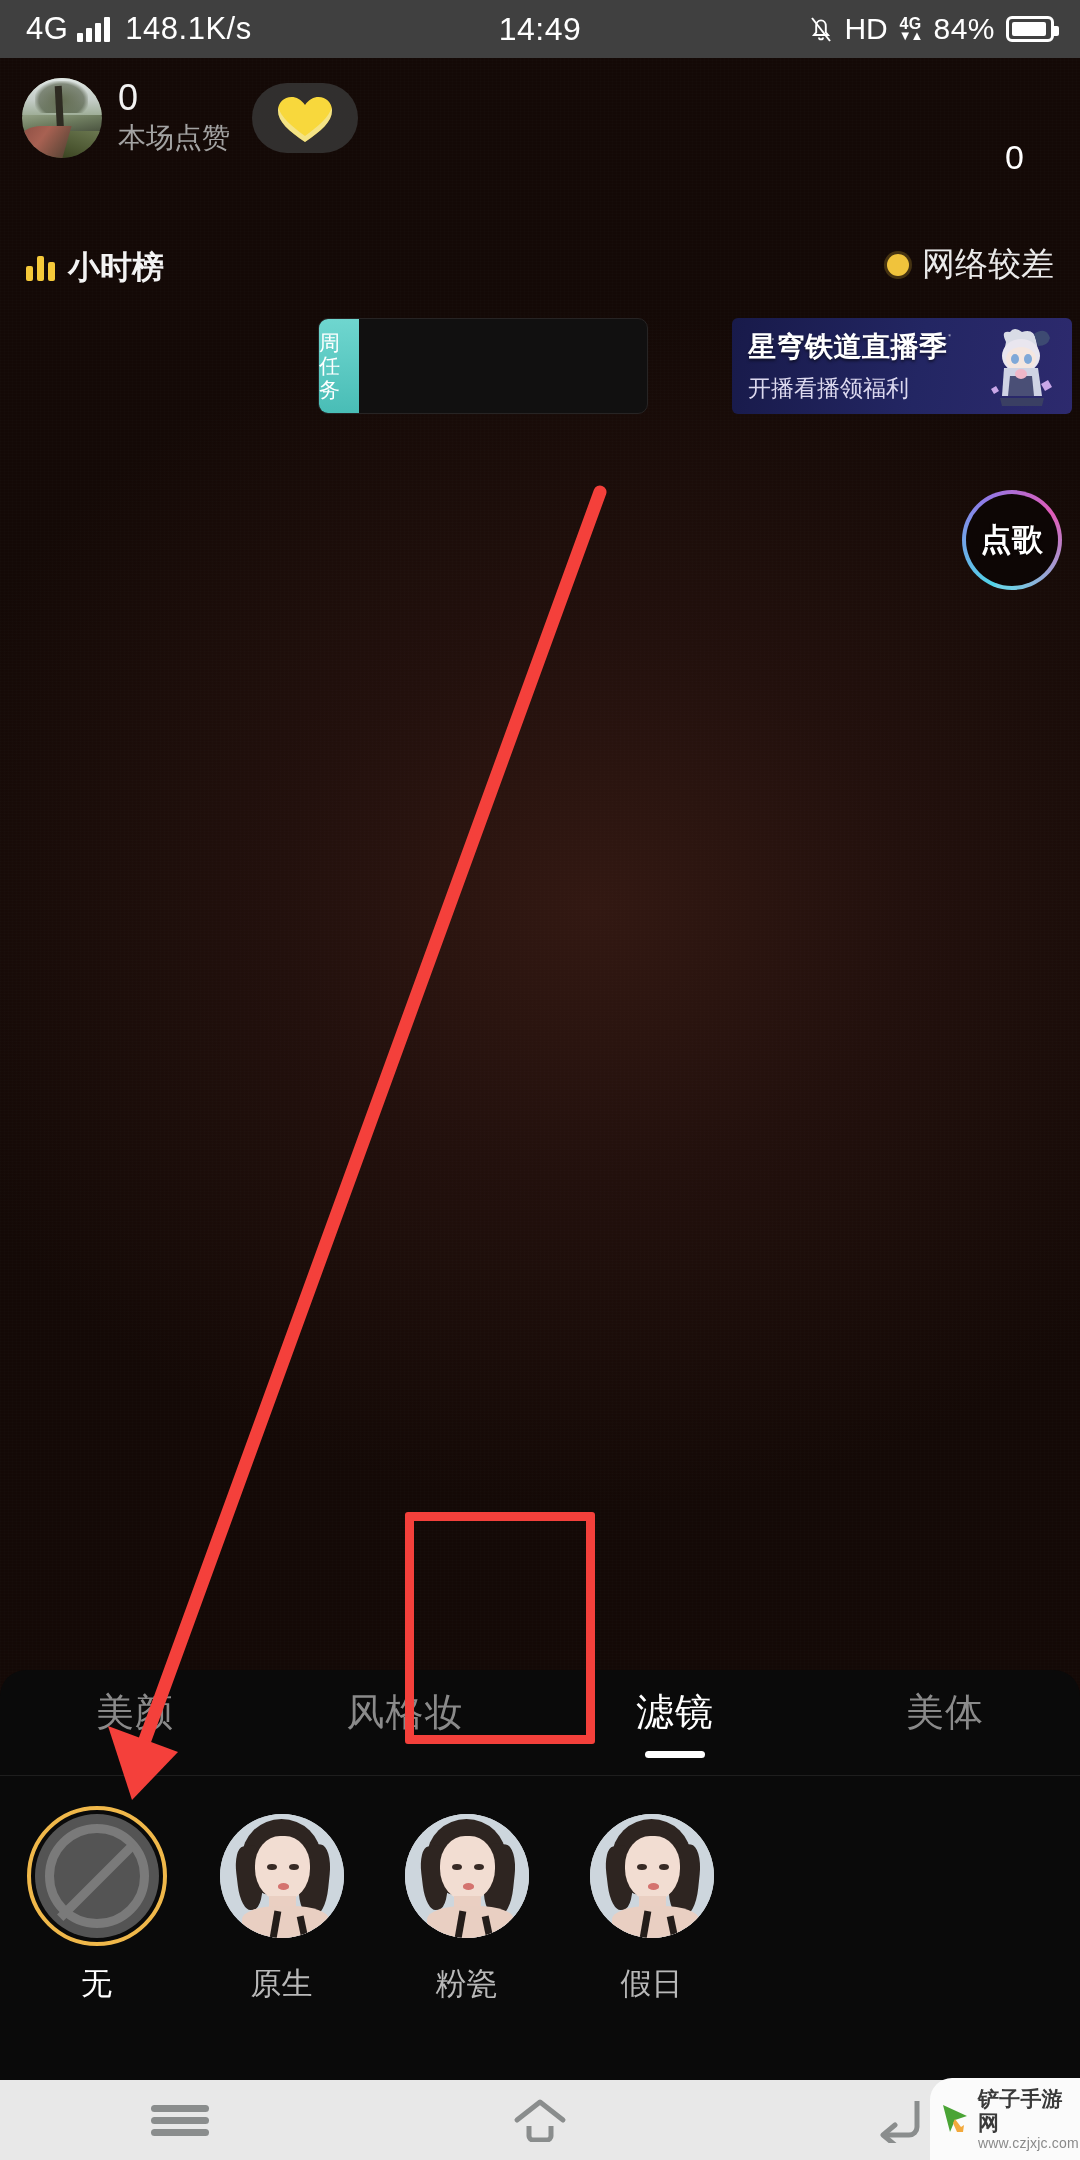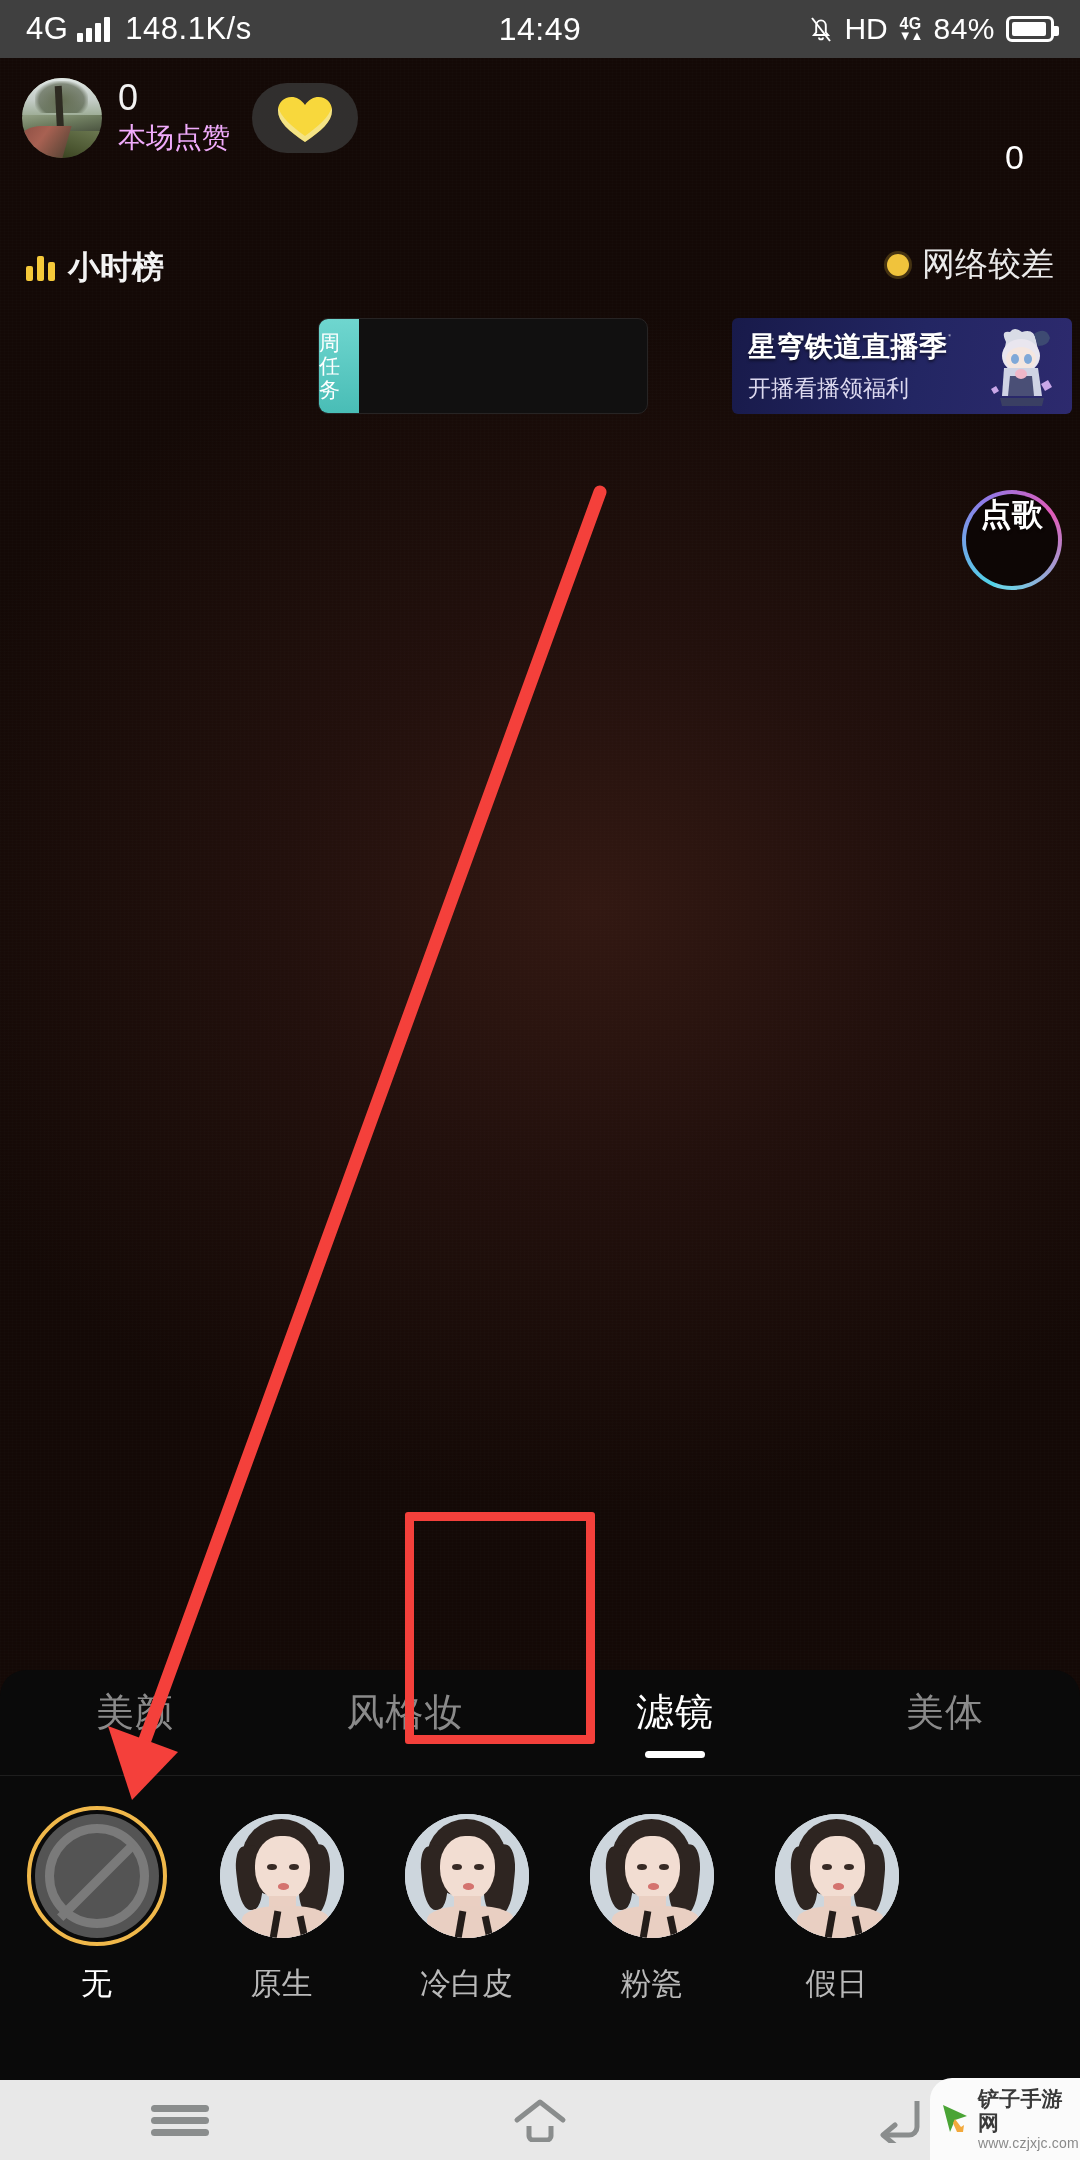--- a/index.html
+++ b/index.html
@@ -65,21 +65,21 @@
     background:#2e2b22; transform:rotate(-3deg); }
   .avatar .canopy{ position:absolute; left:16%; top:4%; width:66%; height:40%;
     background:radial-gradient(ellipse at 50% 60%, rgba(90,100,70,.9) 0%, rgba(60,70,45,.55) 60%, transparent 75%); }
   .avatar .path{ position:absolute; left:-6%; bottom:0; width:62%; height:40%;
     background:linear-gradient(115deg, #8d4f44 0%, #a86152 45%, #5d4637 100%);
     transform:skewX(-16deg); border-radius:40% 0 0 0; }
   .avatar .grass{ position:absolute; right:-4%; bottom:0; width:62%; height:34%;
     background:linear-gradient(200deg,#6d7a52,#39421f); }
   .host-text{ display:flex; flex-direction:column; justify-content:center; }
   .host-count{ color:#f2f2f2; font-size:36px; line-height:1.05; font-weight:300; }
-  .host-label{ color:#f0abfc; font-size:28px; line-height:1.35; margin-top:2px;}
+  .host-label{ color:#a3a3a3; font-size:28px; line-height:1.35; margin-top:2px;}
 
   .heart-btn{
     width:106px; height:70px; border-radius:35px; background:rgba(58,58,58,.78);
     display:flex; align-items:center; justify-content:center;
   }
   .heart-btn svg{ display:block; }
 
   .right-count{
     position:absolute; top:138px; right:56px; color:#fff; font-size:34px;
     font-weight:300; z-index:5;
@@ -135,21 +135,21 @@
   }
   .promo-text{ position:relative; padding-left:16px; z-index:2;}
   .promo-t1{ color:#fff; font-size:28px; font-weight:bold; letter-spacing:.5px; line-height:1.12;
     text-shadow:0 2px 3px rgba(0,0,0,.55); }
   .promo-t2{ color:#dcd9ef; font-size:23px; margin-top:14px; line-height:1.1;}
   .promo-char{ position:absolute; right:4px; top:2px; width:92px; height:92px; z-index:2;}
 
   
   .song-btn{
     position:absolute; top:490px; right:18px; width:100px; height:100px; border-radius:50%;
-    display:flex; justify-content:center; z-index:5;
+    display:flex; align-items:center; justify-content:center; z-index:5;
     background:
       linear-gradient(#0d0605,#0d0605) padding-box,
       conic-gradient(from 200deg, #4fd6e8, #8f7ae8 35%, #e05bb8 60%, #6fd0e6 95%) border-box;
     border:4px solid transparent;
   }
   .song-btn span{ color:#fff; font-size:31px; font-weight:bold; letter-spacing:.5px;
     text-shadow:0 1px 3px rgba(0,0,0,.6); }
 
   
   .panel{
@@ -388,41 +388,20 @@
               <div class="body"></div>
               <div class="strap"></div>
               <div class="strap2"></div>
             </div>
         </div>
       </div>
       <div class="f-name">原生</div>
     </div>
 
 
-    <div class="filter">
-      <div class="thumb-wrap">
-        <div class="thumb tint-lengbaipi">
-          <div class="face">
-              <div class="bg"></div>
-              <div class="hair"></div>
-              <div class="hairL"></div>
-              <div class="hairR"></div>
-            <div class="skin"></div>
-              <div class="eyeL"></div>
-              <div class="eyeR"></div>
-              <div class="lip"></div>
-            <div class="neck"></div>
-              <div class="body"></div>
-              <div class="strap"></div>
-              <div class="strap2"></div>
-            </div>
-        </div>
-      </div>
-      <div class="f-name">冷白皮</div>
-    </div>
 
     <div class="filter">
       <div class="thumb-wrap">
         <div class="thumb tint-fenci">
           <div class="face">
               <div class="bg"></div>
               <div class="hair"></div>
               <div class="hairL"></div>
               <div class="hairR"></div>
             <div class="skin"></div>

